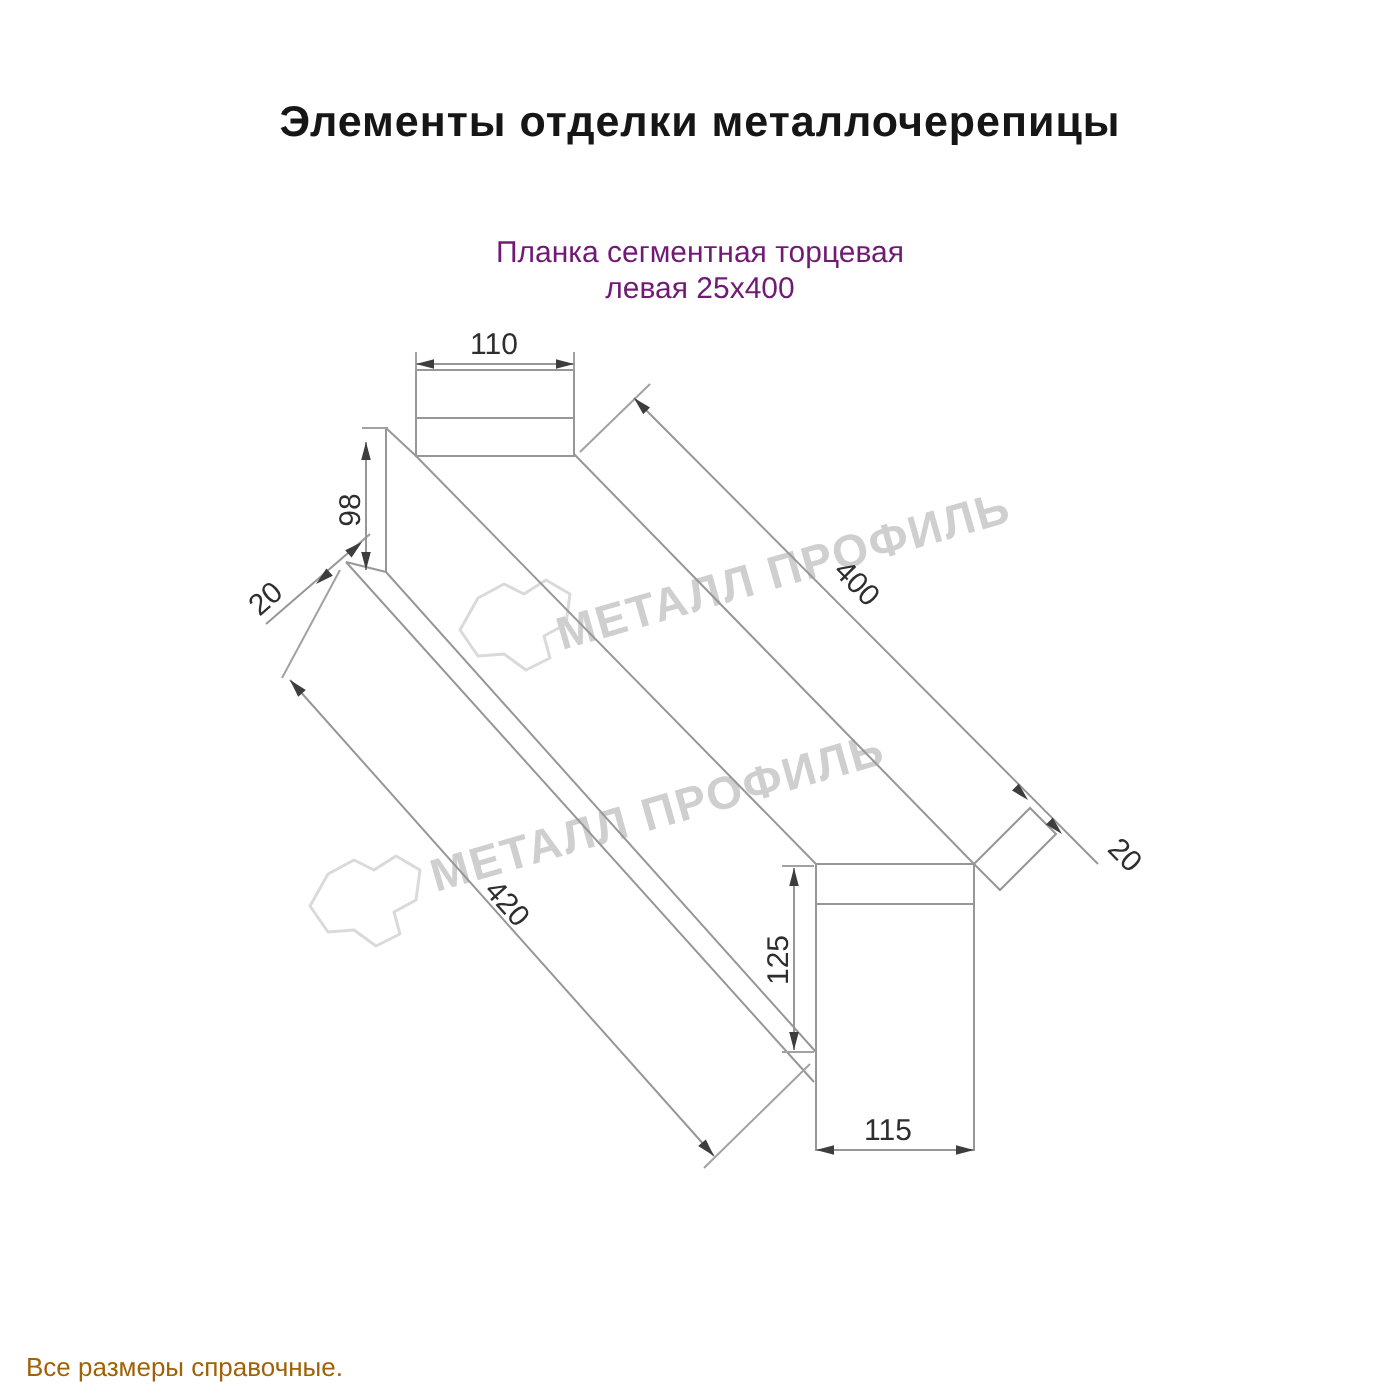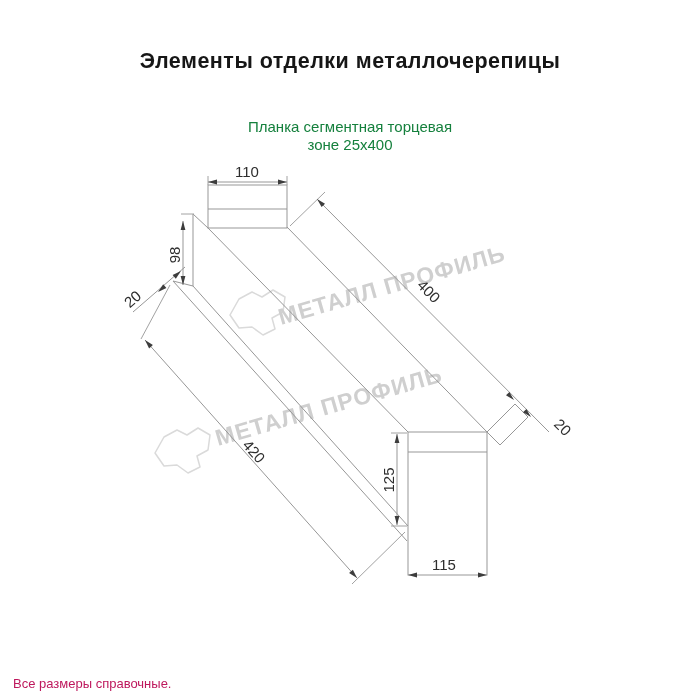--- a/index.html
+++ b/index.html
@@ -20,49 +20,49 @@
     font-weight: bold;
     letter-spacing: 0.5px;
     color: #161616;
   }
   .subtitle {
     position: absolute;
     top: 94px; left: 0; width: 700px;
     text-align: center;
     font-size: 15px;
     line-height: 18px;
-    color: #15803d;
+    color: #701a75;
   }
   .footer {
     position: absolute;
     top: 650px; left: 13px;
     font-size: 13px;
     line-height: 19px;
-    color: #be185d;
+    color: #a16207;
   }
   svg.drawing { position: absolute; top: 0; left: 0; }
   .outline { stroke: #979797; stroke-width: 1; fill: none; }
   .dimline { stroke: #979797; stroke-width: 1; fill: none; }
   .extline { stroke: #a2a2a2; stroke-width: 1; fill: none; }
   .arrow   { fill: #3d3d3d; stroke: none; }
   .dimtext { fill: #2e2e2e; font-size: 15px; font-family: "Liberation Sans", sans-serif; }
   .wmtext  { fill: #cfcfcf; font-size: 23px; font-weight: bold; letter-spacing: 1px;
              font-family: "Liberation Sans", sans-serif; }
   .wmlogo  { stroke: #dadada; stroke-width: 1.5; fill: none; stroke-linejoin: round; }
 </style>
 </head>
 <body>
 
 <div id="stage">
 
   <div class="title">Элементы отделки металлочерепицы</div>
 
   <div class="subtitle">
     <div>Планка сегментная торцевая</div>
-    <div>зоне 25х400</div>
+    <div>левая 25х400</div>
   </div>
 
   <svg class="drawing" width="700" height="700" viewBox="0 0 700 700">
 
     <g>
       <path class="wmlogo" d="M 230,291 L 239,275 L 252,268 L 262,273 L 273,266 L 285,273 L 283,288 L 272,294 L 275,305 L 263,311 L 252,303 L 239,304 Z"></path>
       <text class="wmtext" x="281" y="301" transform="rotate(-16 281 301)">МЕТАЛЛ ПРОФИЛЬ</text>
 
       <path class="wmlogo" d="M 155,429 L 164,413 L 177,406 L 187,411 L 198,404 L 210,411 L 208,426 L 197,432 L 200,443 L 188,449 L 177,441 L 164,442 Z"></path>
       <text class="wmtext" x="218" y="422" transform="rotate(-16 218 422)">МЕТАЛЛ ПРОФИЛЬ</text>

